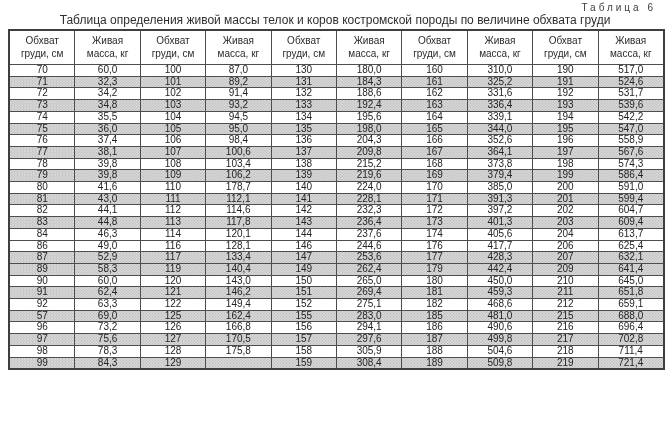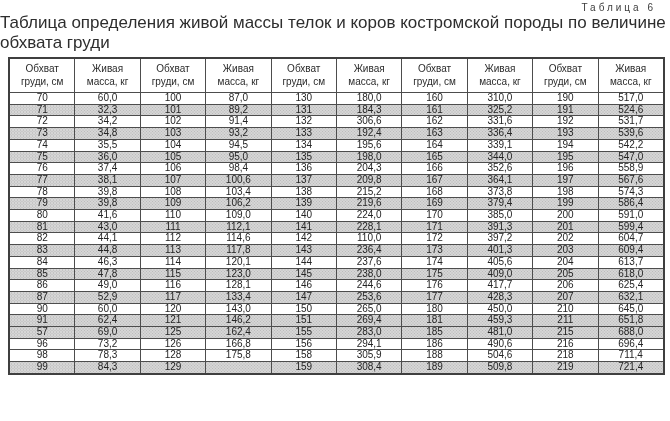--- a/index.html
+++ b/index.html
@@ -10,27 +10,26 @@
     font-family:"Liberation Sans", sans-serif;
     color:#2e2e2e;
     overflow:hidden;
   }
   .table-label{
     position:absolute;top:2px;right:14px;
     font-size:10px;letter-spacing:3px;color:#3c3c3c;
   }
   .title{
     position:absolute;top:13px;left:0;width:100%;
-    text-align:left;font-size:17px;color:#2e2e2e;
+    text-align:center;font-size:12px;color:#2e2e2e;
   }
   table.weight{
     position:absolute;left:8px;top:29px;width:657px;
     border-collapse:collapse;table-layout:fixed;
     background:#fff;
-    margin-top:28px;
   }
   table.weight th, table.weight td{
     border:1px solid #4d4d4d;
   }
   table.weight{border:2px solid #3f3f3f;}
   table.weight th{
     font-weight:normal;font-size:10px;line-height:1.3;
     padding:3px 0 4px 0;width:10%;color:#2b2b2b;
   }
   table.weight td{
@@ -132,21 +131,21 @@
           <td>325,2</td>
           <td>191</td>
           <td>524,6</td>
         </tr>
         <tr>
           <td>72</td>
           <td>34,2</td>
           <td>102</td>
           <td>91,4</td>
           <td>132</td>
-          <td>306,6</td>
+          <td>188,6</td>
           <td>162</td>
           <td>331,6</td>
           <td>192</td>
           <td>531,7</td>
         </tr>
         <tr class="shade">
           <td>73</td>
           <td>34,8</td>
           <td>103</td>
           <td>93,2</td>
@@ -226,21 +225,21 @@
           <td>219,6</td>
           <td>169</td>
           <td>379,4</td>
           <td>199</td>
           <td>586,4</td>
         </tr>
         <tr>
           <td>80</td>
           <td>41,6</td>
           <td>110</td>
-          <td>109,0</td>
+          <td>178,7</td>
           <td>140</td>
           <td>224,0</td>
           <td>170</td>
           <td>385,0</td>
           <td>200</td>
           <td>591,0</td>
         </tr>
         <tr class="shade">
           <td>81</td>
           <td>43,0</td>
@@ -252,21 +251,21 @@
           <td>391,3</td>
           <td>201</td>
           <td>599,4</td>
         </tr>
         <tr>
           <td>82</td>
           <td>44,1</td>
           <td>112</td>
           <td>114,6</td>
           <td>142</td>
-          <td>110,0</td>
+          <td>232,3</td>
           <td>172</td>
           <td>397,2</td>
           <td>202</td>
           <td>604,7</td>
         </tr>
         <tr class="shade">
           <td>83</td>
           <td>44,8</td>
           <td>113</td>
           <td>117,8</td>
@@ -282,32 +281,20 @@
           <td>46,3</td>
           <td>114</td>
           <td>120,1</td>
           <td>144</td>
           <td>237,6</td>
           <td>174</td>
           <td>405,6</td>
           <td>204</td>
           <td>613,7</td>
         </tr>
-        <tr class="shade">
-          <td>85</td>
-          <td>47,8</td>
-          <td>115</td>
-          <td>123,0</td>
-          <td>145</td>
-          <td>238,0</td>
-          <td>175</td>
-          <td>409,0</td>
-          <td>205</td>
-          <td>618,0</td>
-        </tr>
         <tr>
           <td>86</td>
           <td>49,0</td>
           <td>116</td>
           <td>128,1</td>
           <td>146</td>
           <td>244,6</td>
           <td>176</td>
           <td>417,7</td>
           <td>206</td>
@@ -318,20 +305,32 @@
           <td>52,9</td>
           <td>117</td>
           <td>133,4</td>
           <td>147</td>
           <td>253,6</td>
           <td>177</td>
           <td>428,3</td>
           <td>207</td>
           <td>632,1</td>
         </tr>
+        <tr class="shade">
+          <td>89</td>
+          <td>58,3</td>
+          <td>119</td>
+          <td>140,4</td>
+          <td>149</td>
+          <td>262,4</td>
+          <td>179</td>
+          <td>442,4</td>
+          <td>209</td>
+          <td>641,4</td>
+        </tr>
         <tr>
           <td>90</td>
           <td>60,0</td>
           <td>120</td>
           <td>143,0</td>
           <td>150</td>
           <td>265,0</td>
           <td>180</td>
           <td>450,0</td>
           <td>210</td>
@@ -342,20 +341,32 @@
           <td>62,4</td>
           <td>121</td>
           <td>146,2</td>
           <td>151</td>
           <td>269,4</td>
           <td>181</td>
           <td>459,3</td>
           <td>211</td>
           <td>651,8</td>
         </tr>
+        <tr>
+          <td>92</td>
+          <td>63,3</td>
+          <td>122</td>
+          <td>149,4</td>
+          <td>152</td>
+          <td>275,1</td>
+          <td>182</td>
+          <td>468,6</td>
+          <td>212</td>
+          <td>659,1</td>
+        </tr>
         <tr class="shade">
           <td>57</td>
           <td>69,0</td>
           <td>125</td>
           <td>162,4</td>
           <td>155</td>
           <td>283,0</td>
           <td>185</td>
           <td>481,0</td>
           <td>215</td>
@@ -366,20 +377,32 @@
           <td>73,2</td>
           <td>126</td>
           <td>166,8</td>
           <td>156</td>
           <td>294,1</td>
           <td>186</td>
           <td>490,6</td>
           <td>216</td>
           <td>696,4</td>
         </tr>
+        <tr class="shade">
+          <td>97</td>
+          <td>75,6</td>
+          <td>127</td>
+          <td>170,5</td>
+          <td>157</td>
+          <td>297,6</td>
+          <td>187</td>
+          <td>499,8</td>
+          <td>217</td>
+          <td>702,8</td>
+        </tr>
         <tr>
           <td>98</td>
           <td>78,3</td>
           <td>128</td>
           <td>175,8</td>
           <td>158</td>
           <td>305,9</td>
           <td>188</td>
           <td>504,6</td>
           <td>218</td>

